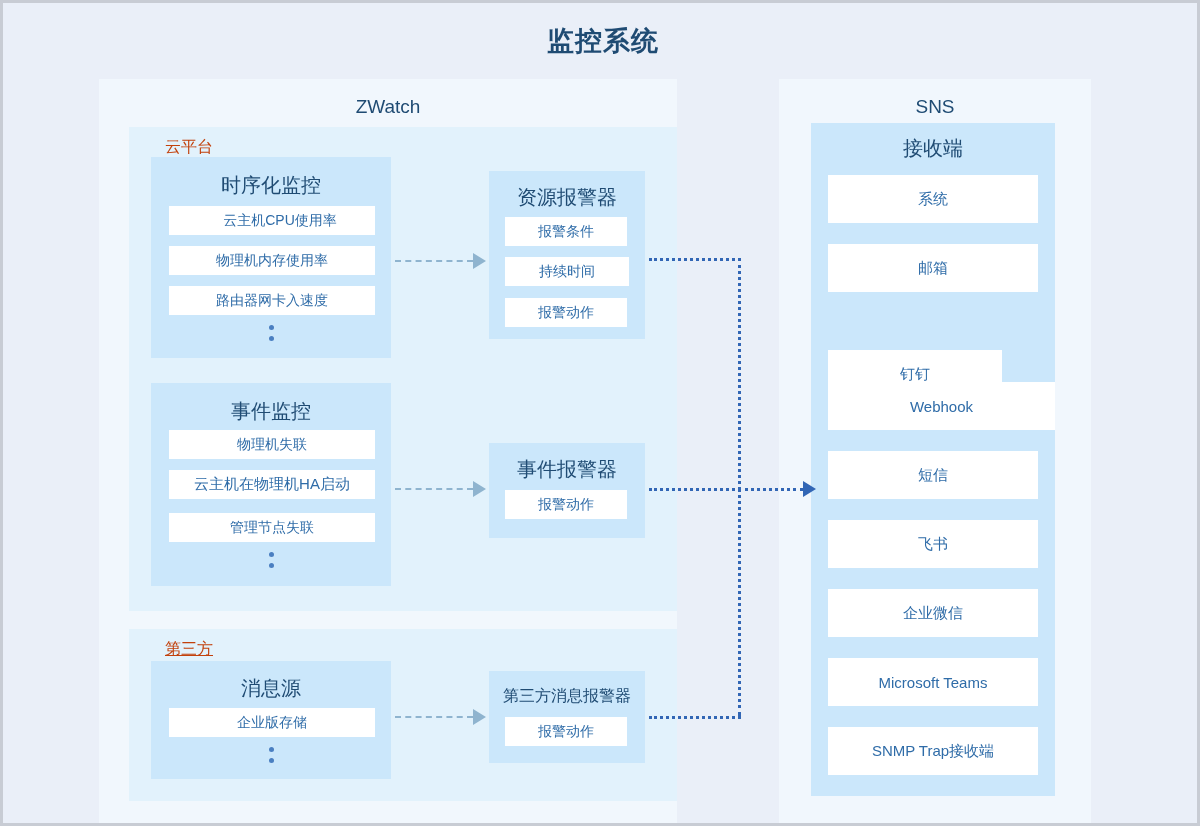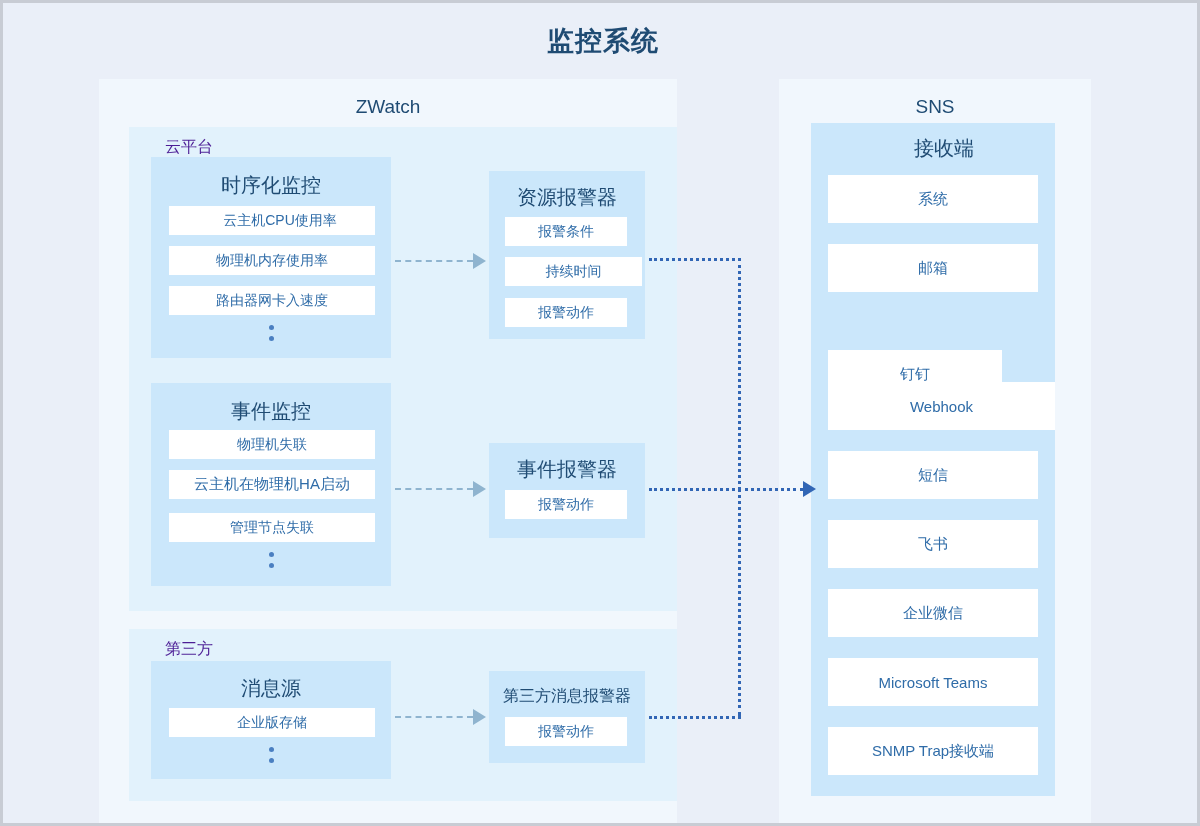--- a/index.html
+++ b/index.html
@@ -44,21 +44,21 @@
     color: #1f4b73;
   }
   
   .group {
     position: absolute;
     background: #e2f2fc;
   }
   .group-label {
     position: absolute;
     font-size: 16px;
-    color: #4c1d95;
+    color: #c2410c;
   }
   
   .card {
     position: absolute;
     background: #cbe7fb;
   }
   .card-title {
     position: absolute;
     width: 100%;
     text-align: center;
@@ -150,55 +150,55 @@
   </div>
   <div class="item" style="left:166px; top:427px; width:206px; height:29px;">物理机失联</div>
   <div class="item wide" style="left:166px; top:467px; width:206px; height:29px;">云主机在物理机HA启动</div>
   <div class="item" style="left:166px; top:510px; width:206px; height:29px;">管理节点失联</div>
   <div class="dots" style="left:148px; top:549px; width:240px;">
       <i></i>
       <i></i>
     </div>
 
   <div class="group" style="left:126px; top:626px; width:548px; height:172px;">
-    <div class="group-label" style="left:36px; top:10px;">第三方</div>
+    <div class="group-label" style="left:36px; top:10px;text-decoration:underline;">第三方</div>
   </div>
 
   <div class="card" style="left:148px; top:658px; width:240px; height:118px;">
     <div class="card-title" style="top:14px;">消息源</div>
   </div>
   <div class="item" style="left:166px; top:705px; width:206px; height:29px;">企业版存储</div>
   <div class="dots" style="left:148px; top:744px; width:240px;">
       <i></i>
       <i></i>
     </div>
 
   <div class="card" style="left:486px; top:168px; width:156px; height:168px;">
     <div class="card-title" style="top:13px;">资源报警器</div>
   </div>
   <div class="item" style="left:502px; top:214px; width:122px; height:29px;">报警条件</div>
-  <div class="item" style="left:502px; top:254px; width:137px; height:29px;">持续时间</div>
+  <div class="item" style="left:502px; top:254px; width:124px; height:29px;">持续时间</div>
   <div class="item" style="left:502px; top:295px; width:122px; height:29px;">报警动作</div>
 
   <div class="card" style="left:486px; top:440px; width:156px; height:95px;">
     <div class="card-title" style="top:13px;">事件报警器</div>
   </div>
   <div class="item" style="left:502px; top:487px; width:122px; height:29px;">报警动作</div>
 
   <div class="card" style="left:486px; top:668px; width:156px; height:92px;">
     <div class="card-title" style="top:15px; font-size:16px;">第三方消息报警器</div>
   </div>
   <div class="item" style="left:502px; top:714px; width:122px; height:29px;">报警动作</div>
 
   <div class="panel" style="left:776px; top:76px; width:312px; height:747px;">
     <div class="panel-title" style="top:17px;">SNS</div>
   </div>
 
   <div class="card" style="left:808px; top:120px; width:244px; height:673px;">
-    <div class="card-title" style="top:12px;padding-left:11px;">接收端</div>
+    <div class="card-title" style="top:12px;">接收端</div>
   </div>
   <div class="item wide" style="left:825px; top:172px; width:210px; height:48px;">系统</div>
   <div class="item wide" style="left:825px; top:241px; width:210px; height:48px;">邮箱</div>
   <div class="item wide" style="left:825px; top:310px; width:174px; height:48px;margin-top:37px;">钉钉</div>
   <div class="item wide" style="left:825px; top:379px; width:227px; height:48px;">Webhook</div>
   <div class="item wide" style="left:825px; top:448px; width:210px; height:48px;">短信</div>
   <div class="item wide" style="left:825px; top:517px; width:210px; height:48px;">飞书</div>
   <div class="item wide" style="left:825px; top:586px; width:210px; height:48px;">企业微信</div>
   <div class="item wide" style="left:825px; top:655px; width:210px; height:48px;">Microsoft Teams</div>
   <div class="item wide" style="left:825px; top:724px; width:210px; height:48px;">SNMP Trap接收端</div>

